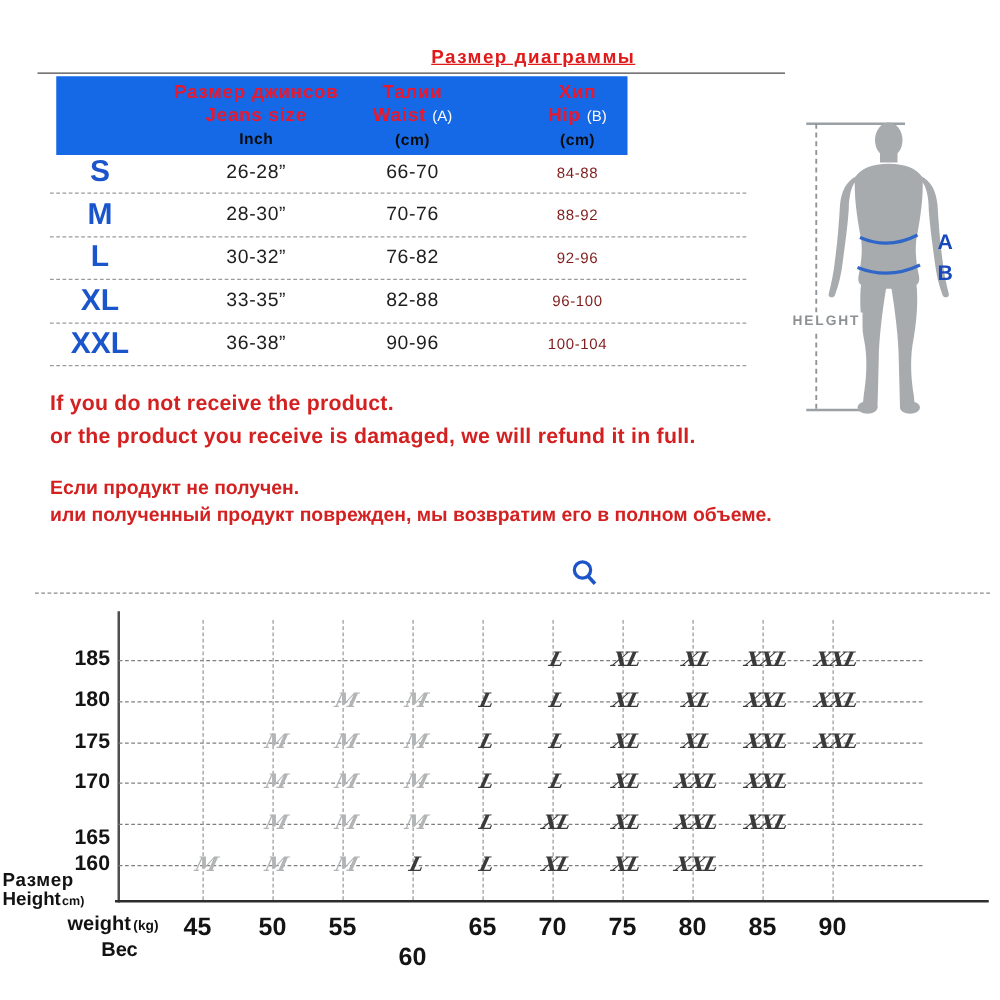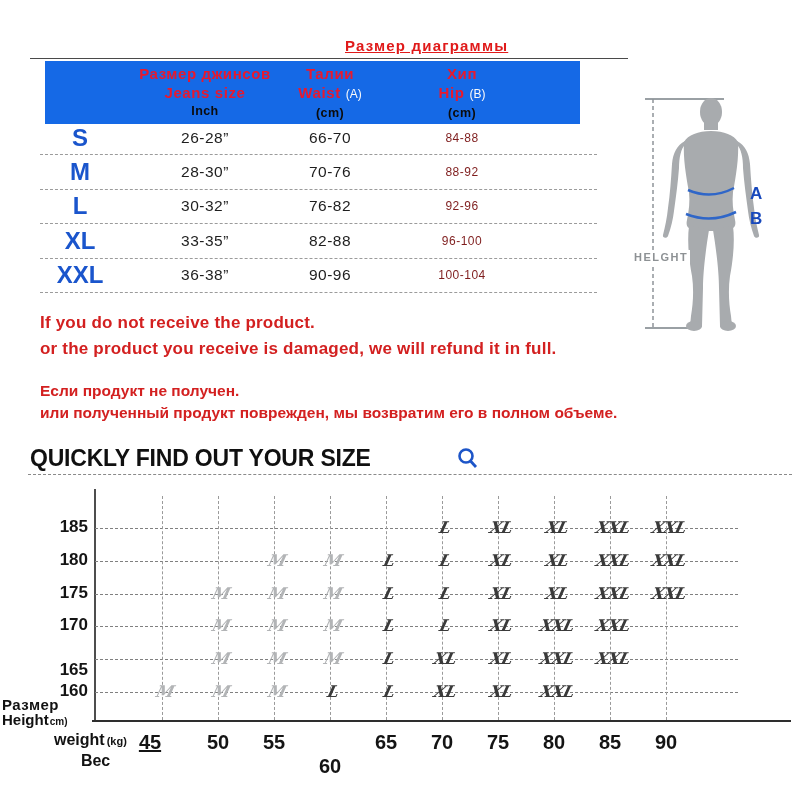--- a/index.html
+++ b/index.html
@@ -9,21 +9,21 @@
 
   
   #title{left:32px;top:28px;font-size:24px;font-weight:bold;white-space:nowrap;letter-spacing:-0.3px;}
   #title .t-black{color:#0d0d0d;}
   #title .t-blue{color:#1d63d8;}
   #title .t-dot{color:#666;}
   #title-ru{left:345px;top:37px;color:#e01a1a;font-weight:bold;font-size:15px;letter-spacing:1.2px;text-decoration:underline;}
   #title-underline{left:30px;top:58px;width:598px;height:1px;background:#4a4a4a;}
 
   
-  #thead{left:45px;top:61px;width:535px;height:63px;background:#1569e6;}
+  #thead{left:45px;top:61px;width:457px;height:63px;background:#1569e6;}
   .hcol{position:absolute;top:3px;transform:translateX(-50%);text-align:center;white-space:nowrap;}
   .hline{font-size:15px;font-weight:bold;color:#e8192e;letter-spacing:0.6px;line-height:19px;}
   .hmark{font-size:12px;font-weight:normal;color:#fafafa;margin-left:5px;letter-spacing:0;}
   .hunit{font-size:12.5px;font-weight:bold;color:#0c0c0c;letter-spacing:0.4px;line-height:18px;}
   #tbody{left:40px;top:121px;width:557px;}
   .trow{position:relative;height:33.4px;border-bottom:1px dashed #9b9b9b;}
   .cell{position:absolute;top:50%;transform:translate(-50%,-50%);white-space:nowrap;}
   .c-size{left:40px;color:#1a55cc;font-weight:bold;font-size:24px;}
   .c-jeans{left:165px;font-size:15.5px;color:#1e1e1e;letter-spacing:0.5px;}
   .c-waist{left:290px;font-size:15.5px;color:#1e1e1e;letter-spacing:0.5px;}
@@ -152,21 +152,20 @@
 
   <div class="abs" id="notice-en">
     <div>If you do not receive the product.</div>
     <div>or the product you receive is damaged, we will refund it in full.</div>
   </div>
   <div class="abs" id="notice-ru">
     <div>Если продукт не получен.</div>
     <div>или полученный продукт поврежден, мы возвратим его в полном объеме.</div>
   </div>
 
-  <div class="abs" id="finder-heading">QUICKLY FIND OUT YOUR SIZE</div>
   <svg class="abs" id="search-icon" width="26" height="26" viewBox="0 0 26 26">
     <circle cx="11" cy="10" r="6.5" fill="none" stroke="#1d55c8" stroke-width="2.6"></circle>
     <line x1="15.5" y1="15" x2="21" y2="21" stroke="#1d55c8" stroke-width="2.8"></line>
   </svg>
   <div class="abs" id="finder-divider"></div>
 
   <div class="abs" id="chart-layer">
     <div class="abs" id="yaxis"></div>
     <div class="abs" id="xaxis"></div>
     <div class="abs" id="ylab-ru">Размер</div>
@@ -179,21 +178,21 @@
       <div class="ytick" style="top: 549.8px;">180</div>
       <div class="hgrid" style="top: 593.6px;"></div>
       <div class="ytick" style="top: 582.6px;">175</div>
       <div class="hgrid" style="top: 626.4px;"></div>
       <div class="ytick" style="top: 615.4px;">170</div>
       <div class="hgrid" style="top: 659.2px;"></div>
       <div class="ytick" style="top: 648.2px; margin-top: 12px;">165</div>
       <div class="hgrid" style="top: 692px;"></div>
       <div class="ytick" style="top: 681px;">160</div>
       <div class="vgrid" style="left: 162px;"></div>
-      <div class="xtick" style="left: 128px; text-decoration: underline;">45</div>
+      <div class="xtick" style="left: 136px;">45</div>
       <div class="vgrid" style="left: 218px;"></div>
       <div class="xtick" style="left: 196px;">50</div>
       <div class="vgrid" style="left: 274px;"></div>
       <div class="xtick" style="left: 252px;">55</div>
       <div class="vgrid" style="left: 330px;"></div>
       <div class="xtick" style="left: 308px; margin-top: 24px;">60</div>
       <div class="vgrid" style="left: 386px;"></div>
       <div class="xtick" style="left: 364px;">65</div>
       <div class="vgrid" style="left: 442px;"></div>
       <div class="xtick" style="left: 420px;">70</div>

